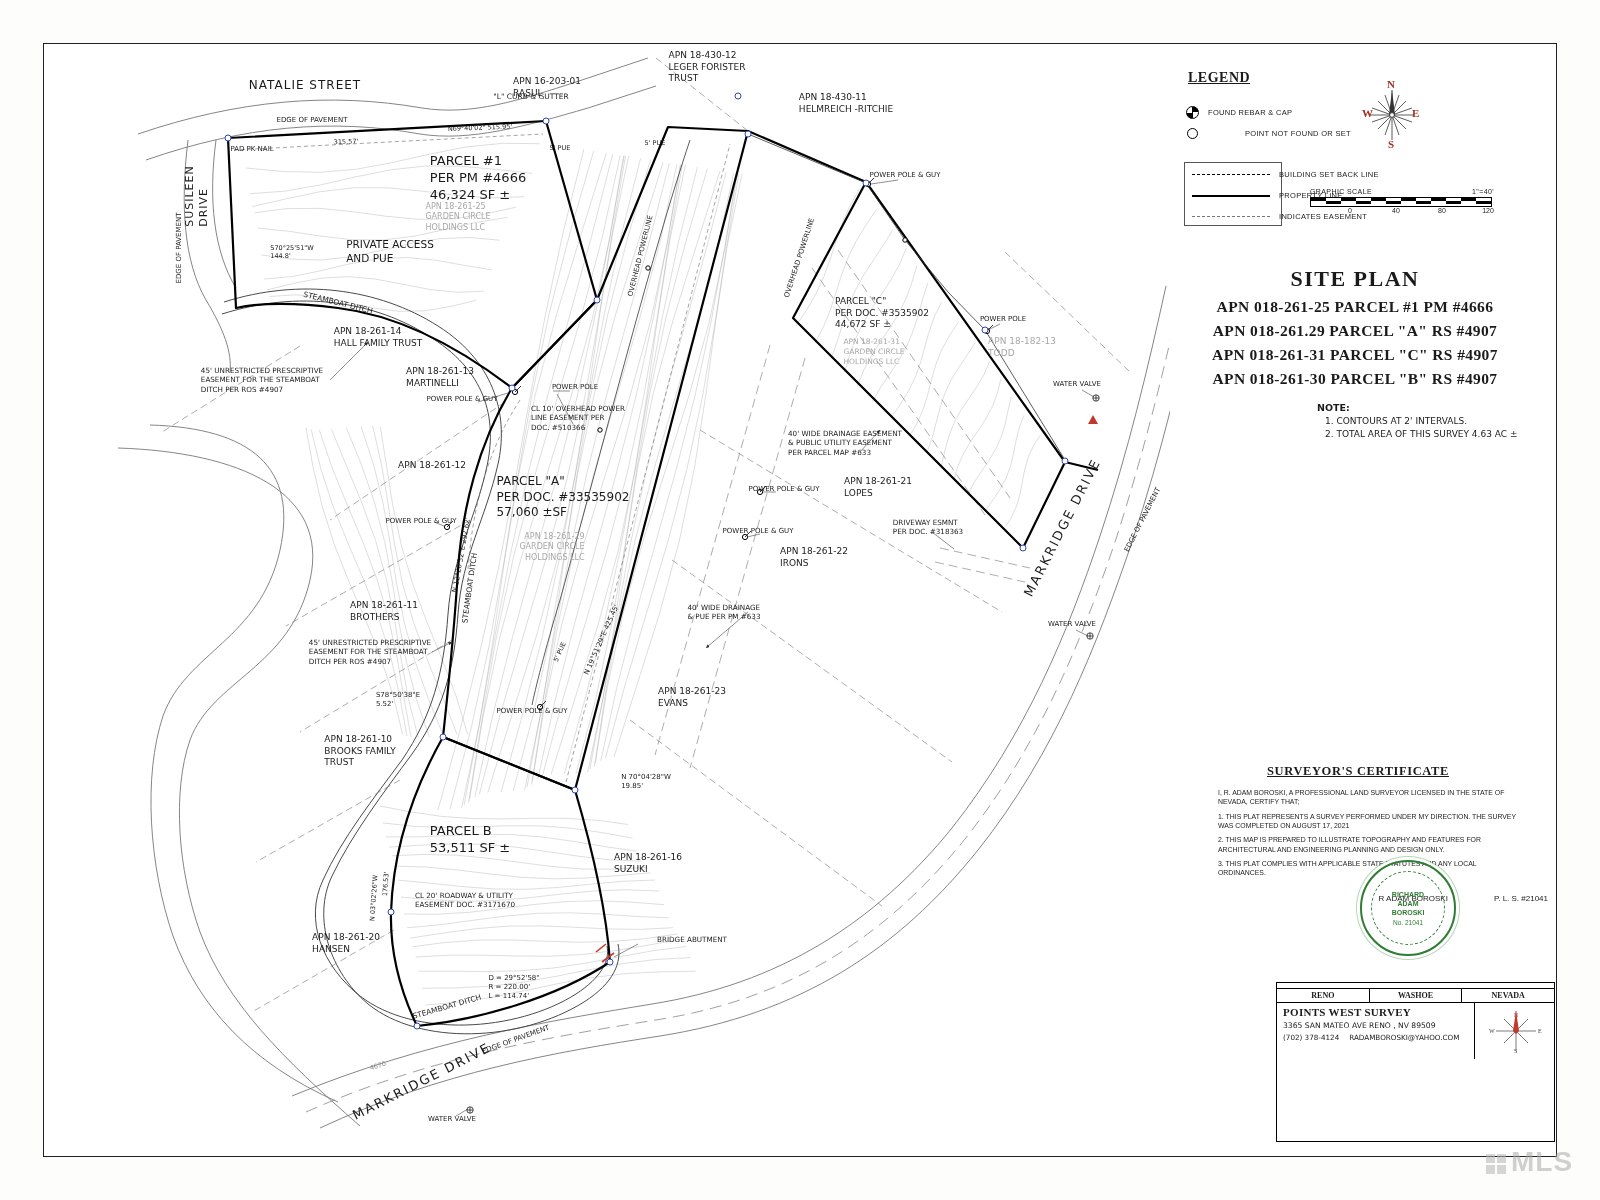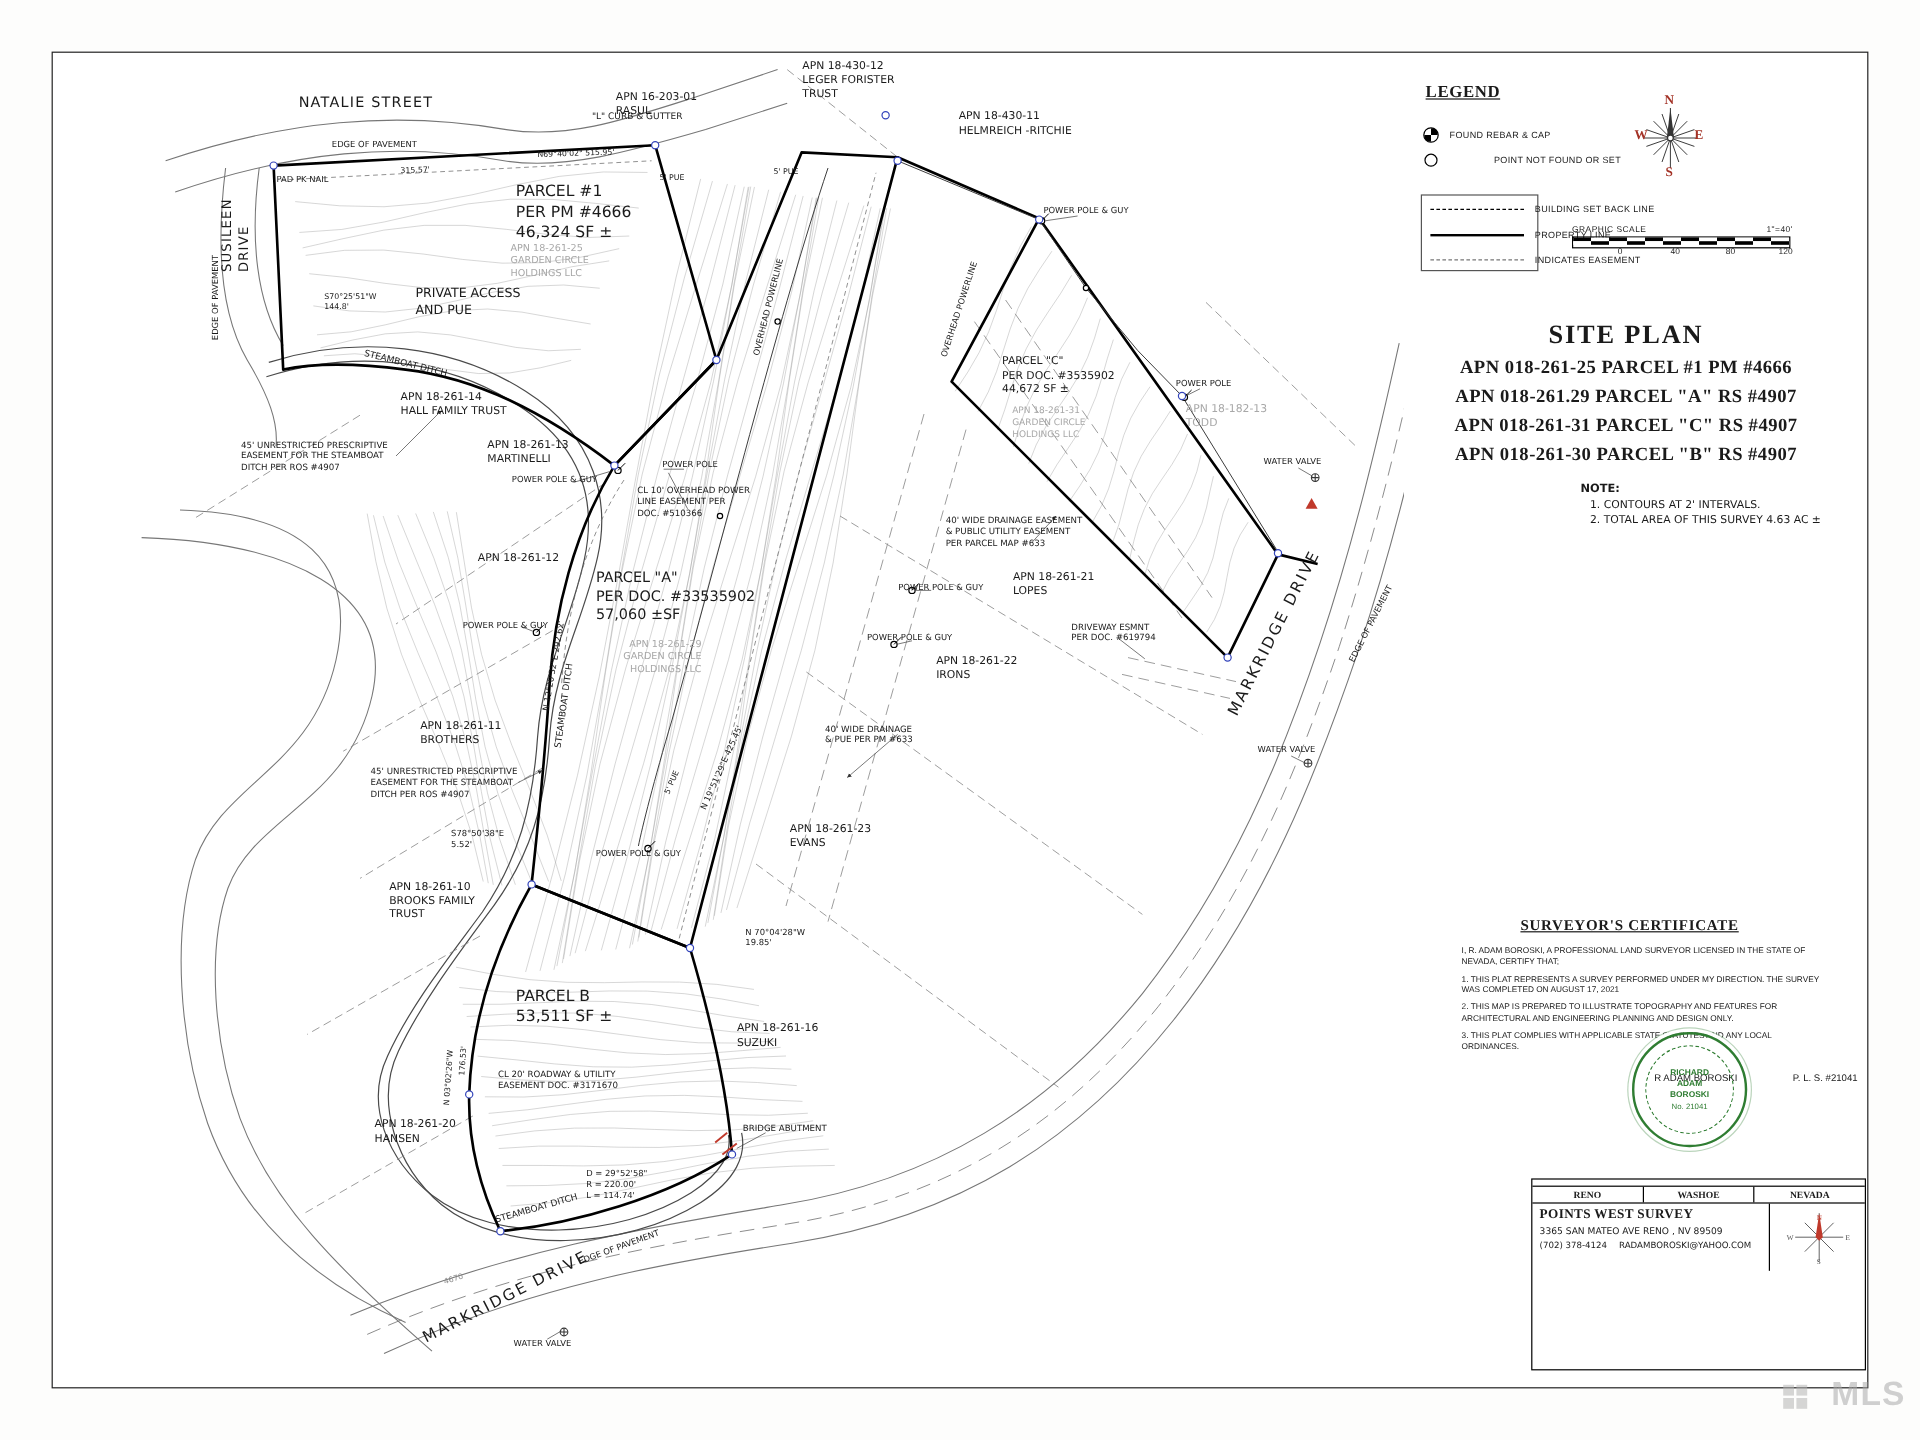--- a/index.html
+++ b/index.html
@@ -75,21 +75,21 @@
   .tb-region .cell{flex:1;text-align:center;font-size:8px;font-weight:700;padding:2px 0;}
   .tb-region .cell + .cell{border-left:1px solid #000;}
   .tb-firm{position:relative;height:56px;}
   .tb-firm-text{position:absolute;left:0;top:0;width:198px;height:100%;
     border-right:1px solid #000;padding:3px 6px;box-sizing:border-box;}
   .tb-firm-name{font-size:11px;font-weight:700;letter-spacing:.3px;}
   .tb-firm-addr{font-size:7.6px;margin-top:3px;font-family:"DejaVu Sans",sans-serif;}
   .tb-firm-row{display:flex;gap:10px;font-size:7.2px;margin-top:3px;font-family:"DejaVu Sans",sans-serif;}
   .tb-compass{position:absolute;right:6px;top:4px;width:64px;height:48px;}
   
-  .watermark{position:absolute;left:1486px;top:1146px;display:flex;align-items:flex-end;gap:20px;
+  .watermark{position:absolute;left:1486px;top:1146px;display:flex;align-items:flex-end;gap:5px;
     opacity:.55;color:#a2a2a2;}
   .wm-squares{display:grid;grid-template-columns:9px 9px;grid-template-rows:9px 9px;gap:2px;margin-bottom:4px;}
   .wm-squares i{background:#b5b5b5;display:block;}
   .wm-text{font:700 28px "Liberation Sans",sans-serif;letter-spacing:1px;color:#ababab;}
 </style>
 </head>
 <body>
 
 <div class="sheet-border"></div>
 
@@ -403,25 +403,25 @@
 LINE EASEMENT PER
 DOC. #510366</div>
     <div class="map-label" style="left: 641px; top: 256px; font-size: 7px; transform: translate(-50%, -50%) rotate(-76deg);">OVERHEAD POWERLINE</div>
     <div class="map-label" style="left: 800px; top: 258px; font-size: 7px; transform: translate(-50%, -50%) rotate(-72deg);">OVERHEAD POWERLINE</div>
     <div class="map-label" style="left: 845px; top: 443px; font-size: 7.2px; transform: translate(-50%, -50%);">40' WIDE DRAINAGE EASEMENT
 &amp; PUBLIC UTILITY EASEMENT
 PER PARCEL MAP #633</div>
     <div class="map-label" style="left: 724px; top: 612px; font-size: 7.2px; transform: translate(-50%, -50%);">40' WIDE DRAINAGE
 &amp; PUE PER PM #633</div>
     <div class="map-label" style="left: 928px; top: 527px; font-size: 7.2px; transform: translate(-50%, -50%);">DRIVEWAY ESMNT
-PER DOC. #619794</div>
+PER DOC. #318363</div>
     <div class="map-label" style="left: 1077px; top: 385px; font-size: 7px; transform: translate(-50%, -50%);">WATER VALVE</div>
     <div class="map-label" style="left: 1072px; top: 625px; font-size: 7px; transform: translate(-50%, -50%);">WATER VALVE</div>
     <div class="map-label" style="left: 452px; top: 1120px; font-size: 7px; transform: translate(-50%, -50%);">WATER VALVE</div>
-    <div class="map-label" style="left: 646px; top: 940px; font-size: 7.2px; transform: translate(-50%, -50%); padding-left: 16px;">BRIDGE ABUTMENT</div>
+    <div class="map-label" style="left: 684px; top: 940px; font-size: 7.2px; transform: translate(-50%, -50%); padding-left: 16px;">BRIDGE ABUTMENT</div>
     <div class="map-label" style="left: 465px; top: 900px; font-size: 7.2px; transform: translate(-50%, -50%);">CL 20' ROADWAY &amp; UTILITY
 EASEMENT DOC. #3171670</div>
     <div class="map-label" style="left: 514px; top: 988px; font-size: 7px; text-align: left; transform: translate(-50%, -50%);">D = 29°52'58"
 R = 220.00'
 L = 114.74'</div>
     <div class="map-label" style="left: 646px; top: 782px; font-size: 7px; text-align: left; transform: translate(-50%, -50%);">N 70°04'28"W
 19.85'</div>
     <div class="map-label" style="left: 398px; top: 700px; font-size: 7px; transform: translate(-50%, -50%);">S78°50'38"E
 5.52'</div>
     <div class="map-label" style="left: 462px; top: 555px; font-size: 7px; transform: translate(-50%, -50%) rotate(-80deg);">N 12°20'32"E    292.62'</div>

